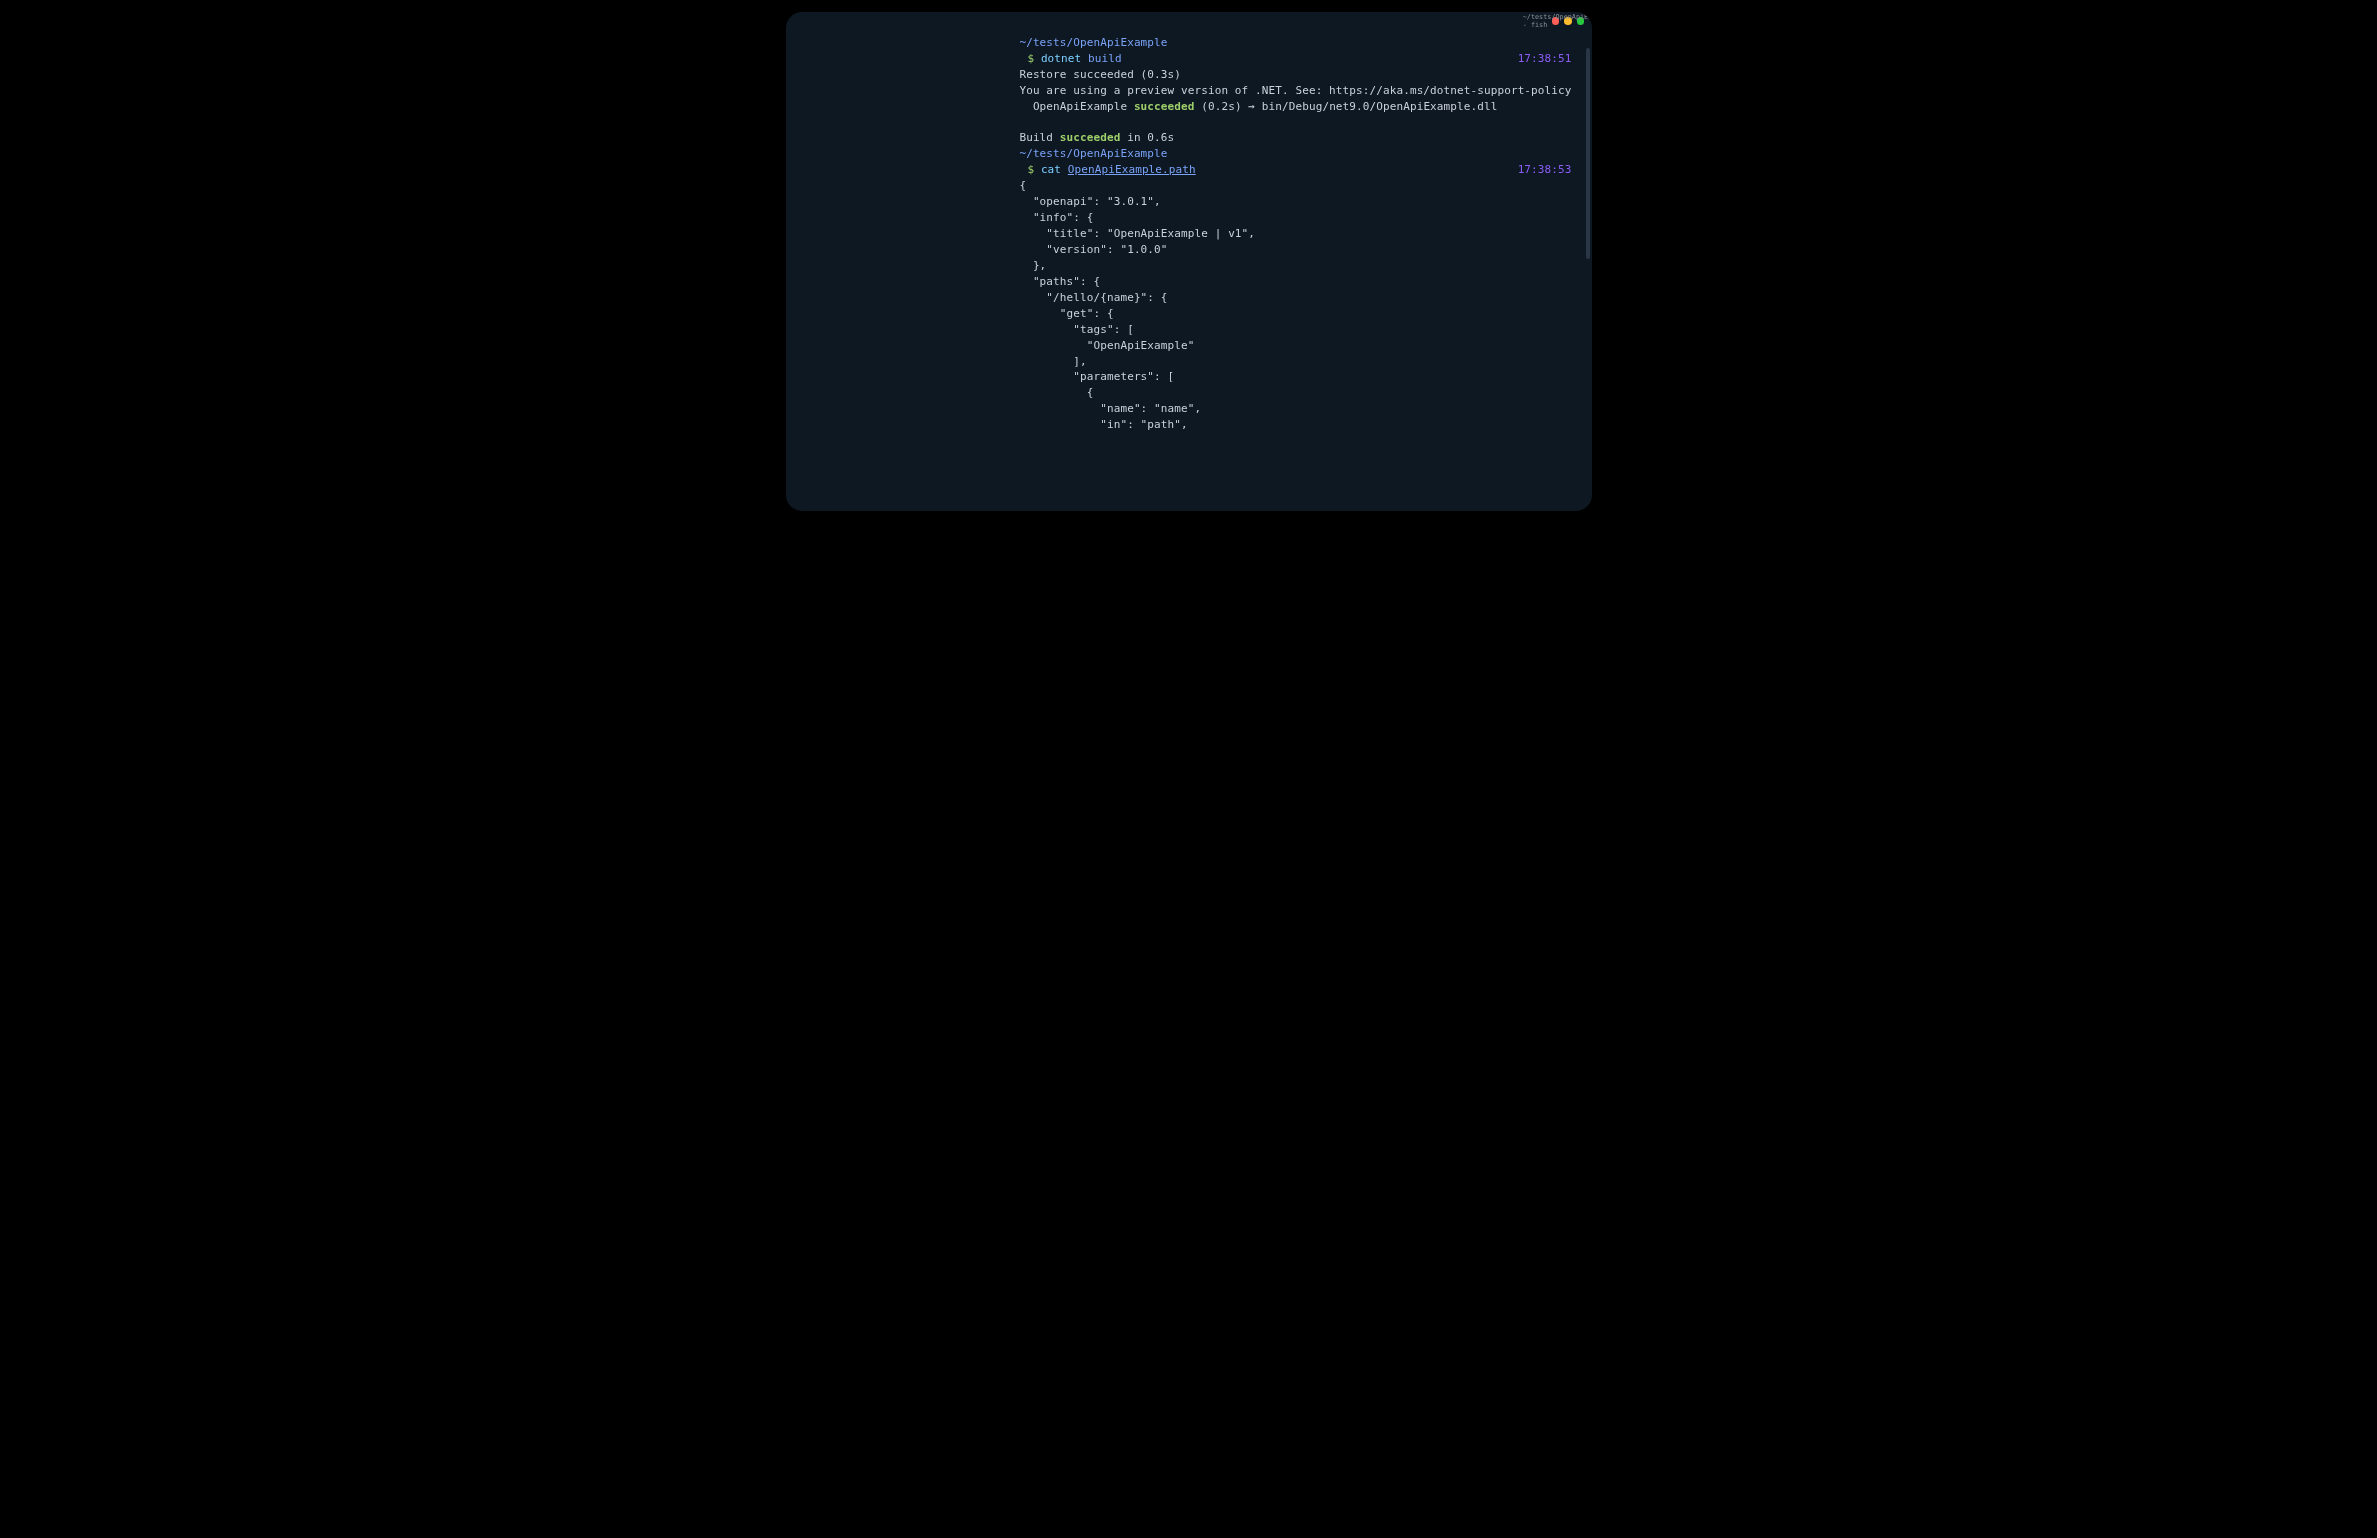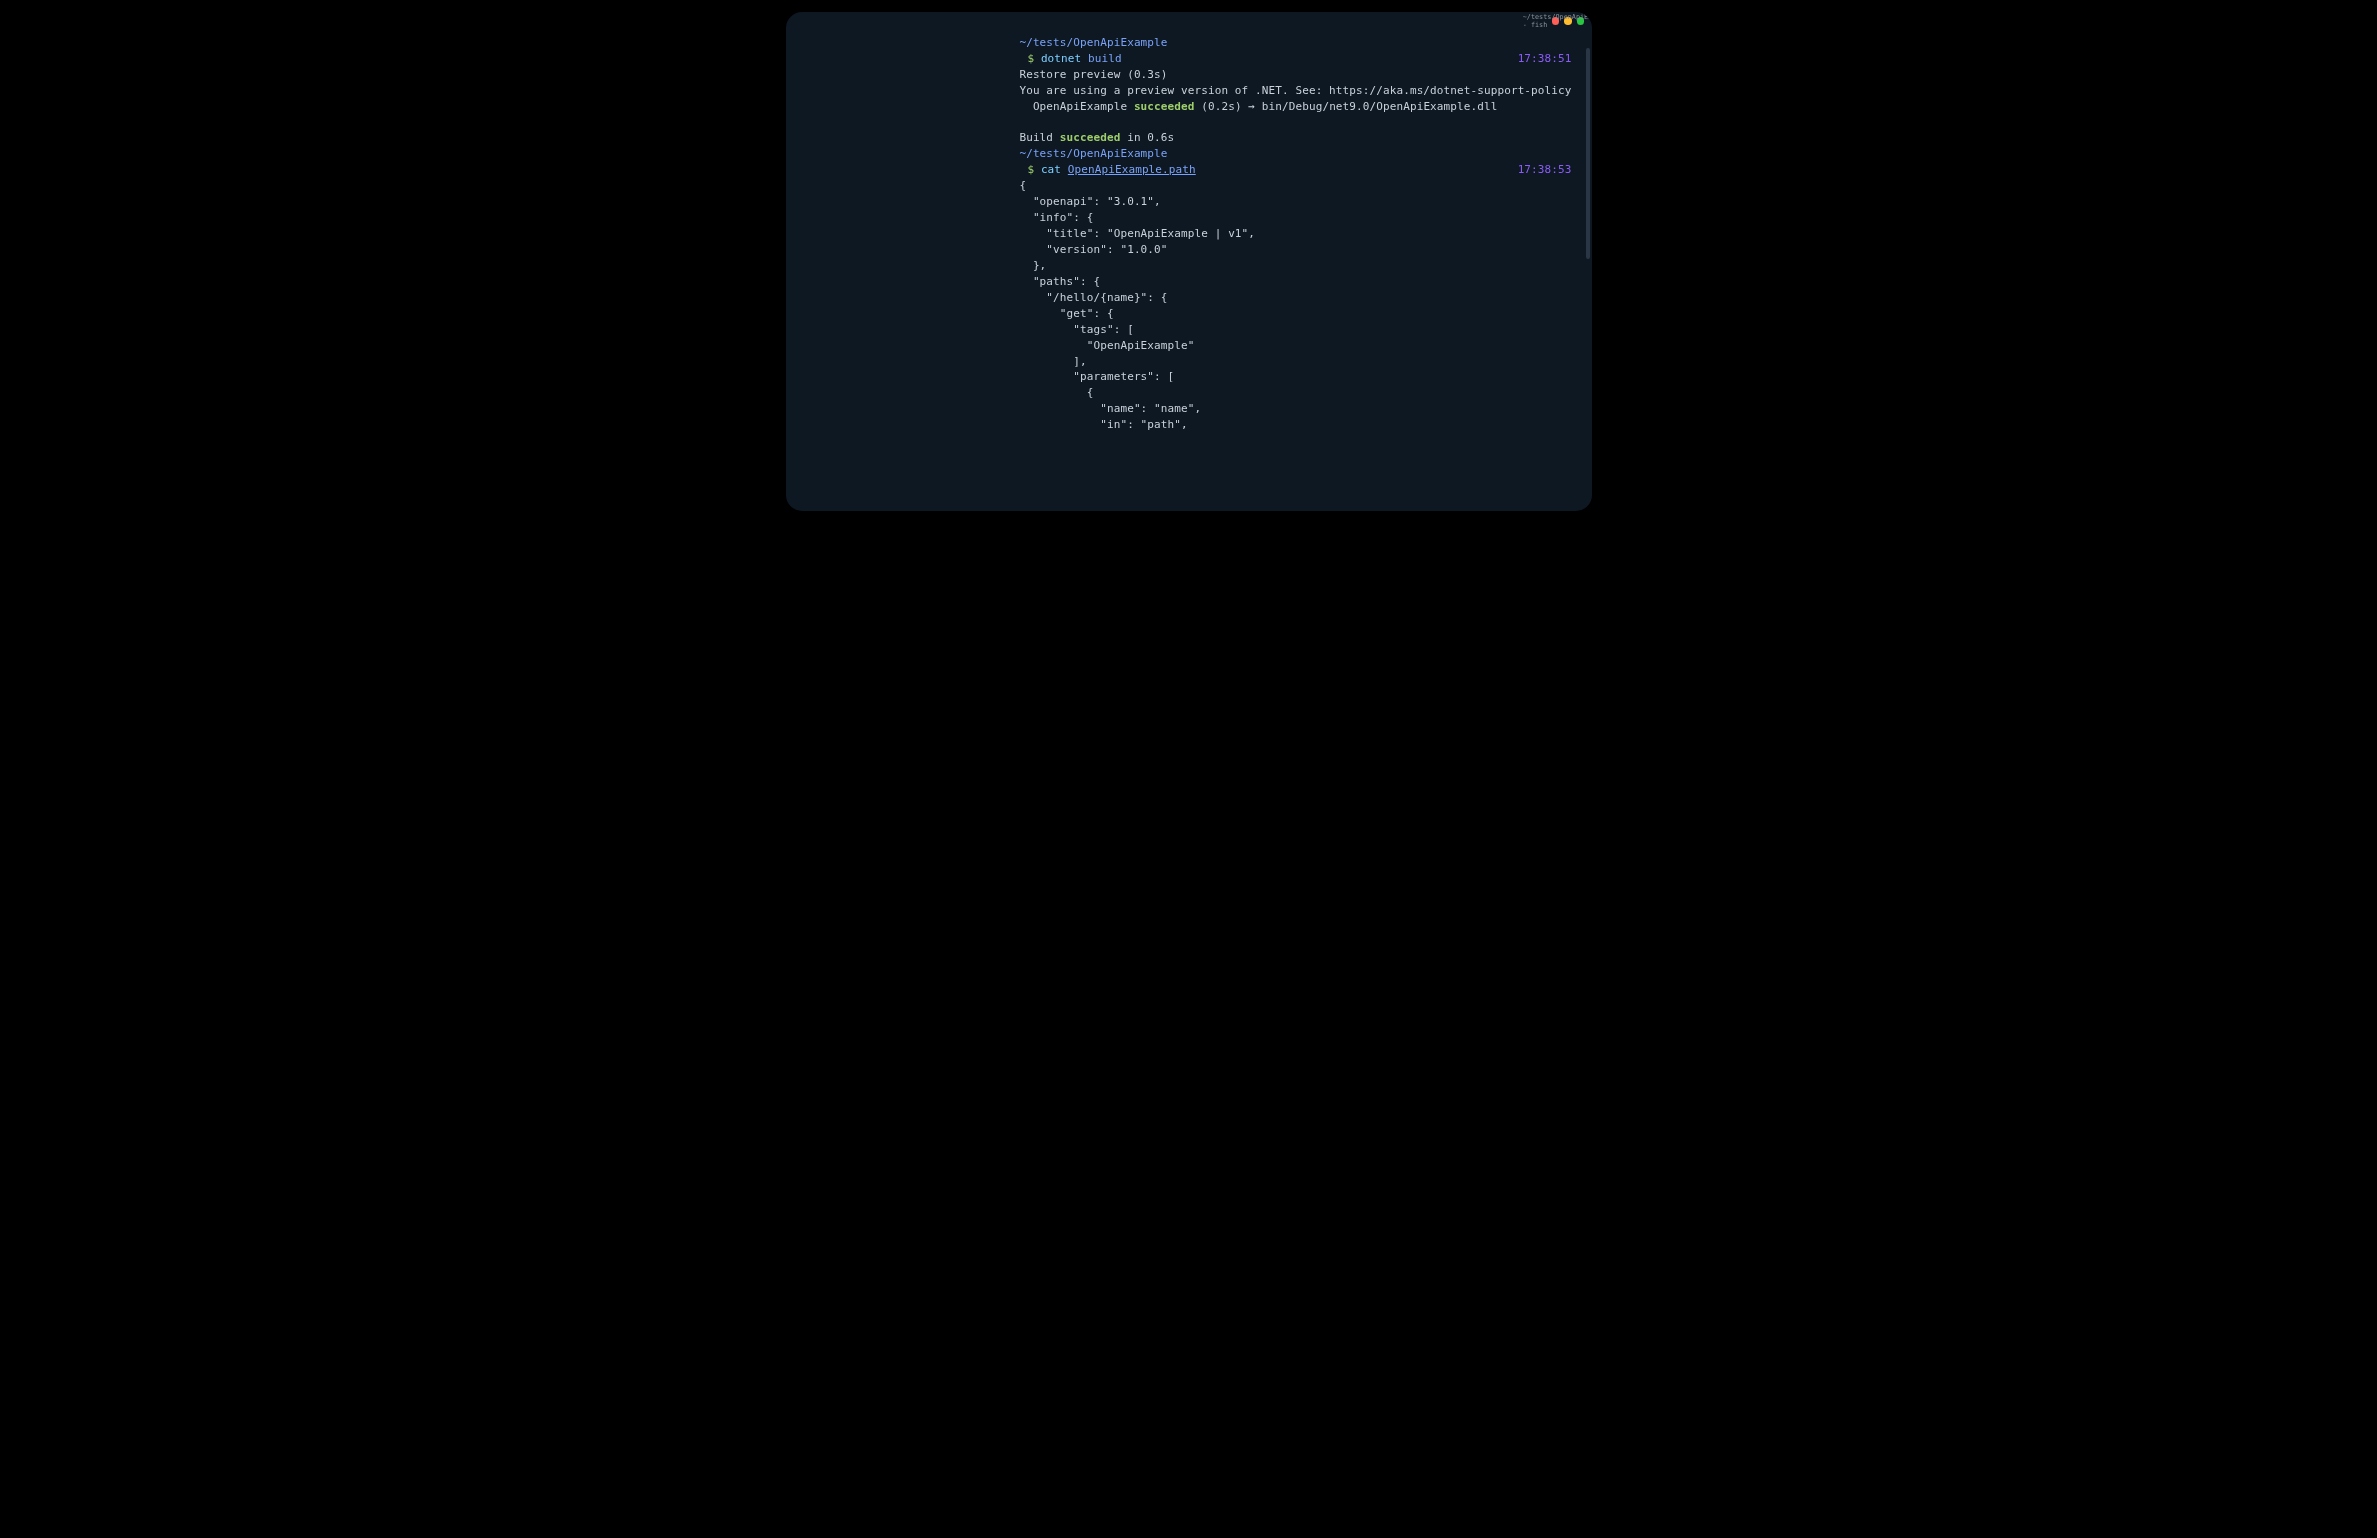--- a/index.html
+++ b/index.html
@@ -121,21 +121,21 @@
   <div class="terminal-body">
     <div class="scrollbar"></div>
 
     <div class="line"><span class="cwd">~/tests/OpenApiExample</span></div>
 
     <div class="line prompt-line">
       <span><span class="dollar">$ </span><span class="cmd">dotnet</span><span class="arg"> build</span></span>
       <span class="time">17:38:51</span>
     </div>
 
-    <div class="line out">Restore preview (0.3s)</div>
+    <div class="line out">Restore succeeded (0.3s)</div>
     <div class="line out">You are using a preview version of .NET. See: https://aka.ms/dotnet-support-policy</div>
     <div class="line"><span class="out">  OpenApiExample </span><span class="success">succeeded</span><span class="out"> (0.2s) → bin/Debug/net9.0/OpenApiExample.dll</span></div>
     <div class="blank"></div>
     <div class="line"><span class="out">Build </span><span class="success">succeeded</span><span class="out"> in 0.6s</span></div>
 
     <div class="line"><span class="cwd">~/tests/OpenApiExample</span></div>
 
     <div class="line prompt-line">
       <span><span class="dollar">$ </span><span class="cmd">cat</span><span class="out"> </span><span class="arg-underline">OpenApiExample.path</span></span>
       <span class="time">17:38:53</span>

